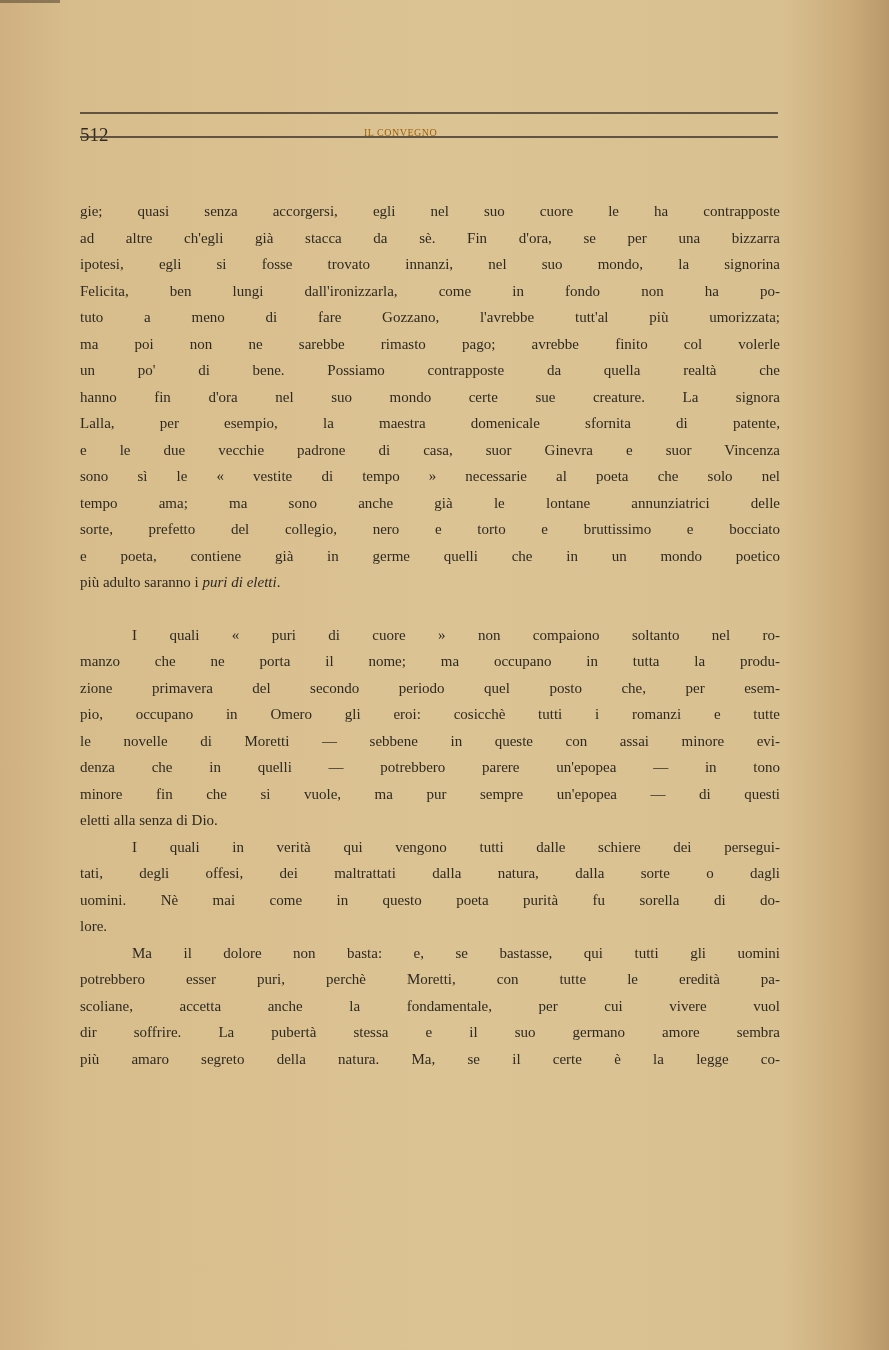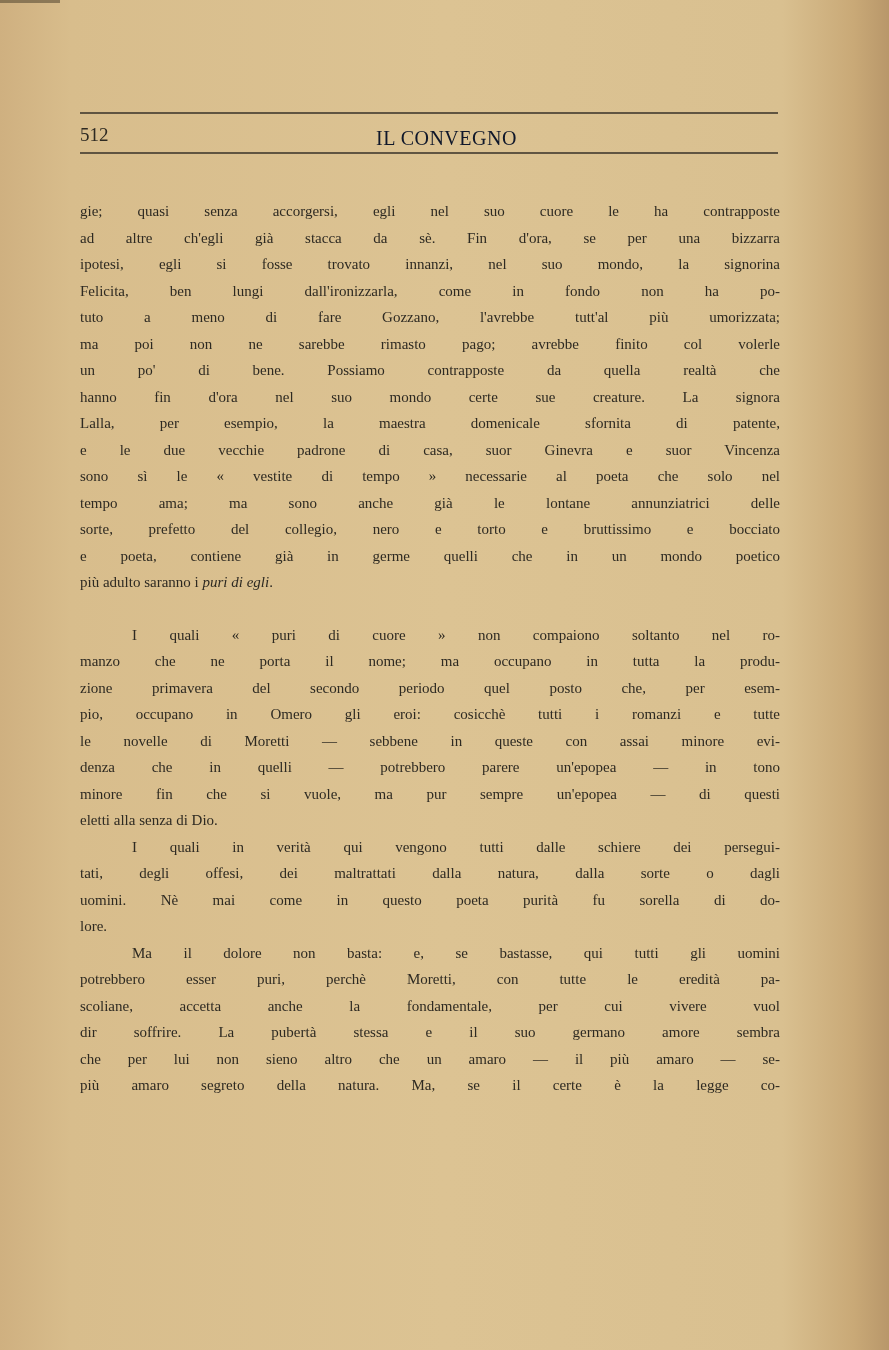--- a/index.html
+++ b/index.html
@@ -14,29 +14,29 @@
   .page-edge-top {
     position: absolute; left: 0; top: 0; width: 60px; height: 3px; background: #5a4c36; opacity: .6;
   }
   .header {
     position: absolute; left: 80px; top: 112px; width: 698px;
   }
   .rule {
     height: 0; border-top: 2px solid #4a4234; opacity: .85;
   }
   .header-row {
-    position: relative; height: 38px;
+    position: relative; height: 22px;
   }
   .page-number {
     position: absolute; left: 0; top: 10px;
     font-size: 19px; color: #2e2a22;
   }
   .running-title {
-    position: absolute; left: 296px; top: 13px;
-    font-size: 20px; letter-spacing: 0.5px; color: #0f172a;
+    position: absolute; left: 284px; top: 13px;
+    font-size: 10px; letter-spacing: 0.5px; color: #a16207;
   }
   .body-text {
     position: absolute; left: 80px; top: 198px; width: 700px;
     font-size: 15px; line-height: 26.5px;
     text-align: justify;
   }
   .line {
     display: block; white-space: nowrap; text-align: justify; text-align-last: justify; height: 26.5px;
   }
   .line.last { text-align-last: left; }
@@ -68,21 +68,21 @@
     <span class="line">tuto a meno di fare Gozzano, l'avrebbe tutt'al più umorizzata;</span>
     <span class="line">ma poi non ne sarebbe rimasto pago; avrebbe finito col volerle</span>
     <span class="line">un po' di bene. Possiamo contrapposte da quella realtà che</span>
     <span class="line">hanno fin d'ora nel suo mondo certe sue creature. La signora</span>
     <span class="line">Lalla, per esempio, la maestra domenicale sfornita di patente,</span>
     <span class="line">e le due vecchie padrone di casa, suor Ginevra e suor Vincenza</span>
     <span class="line">sono sì le « vestite di tempo » necessarie al poeta che solo nel</span>
     <span class="line">tempo ama; ma sono anche già le lontane annunziatrici delle</span>
     <span class="line">sorte, prefetto del collegio, nero e torto e bruttissimo e bocciato</span>
     <span class="line">e poeta, contiene già in germe quelli che in un mondo poetico</span>
-    <span class="line last"><span>più adulto saranno i </span><span class="it">puri di egli</span><span>.</span></span>
+    <span class="line last"><span>più adulto saranno i </span><span class="it">puri di eletti</span><span>.</span></span>
   </div>
 
   <div class="gap"></div>
 
   <div>
     <span class="line indent">I quali « puri di cuore » non compaiono soltanto nel ro-</span>
     <span class="line">manzo che ne porta il nome; ma occupano in tutta la produ-</span>
     <span class="line">zione primavera del secondo periodo quel posto che, per esem-</span>
     <span class="line">pio, occupano in Omero gli eroi: cosicchè tutti i romanzi e tutte</span>
     <span class="line">le novelle di Moretti — sebbene in queste con assai minore evi-</span>
@@ -96,16 +96,15 @@
     <span class="line">tati, degli offesi, dei maltrattati dalla natura, dalla sorte o dagli</span>
     <span class="line">uomini. Nè mai come in questo poeta purità fu sorella di do-</span>
     <span class="line last">lore.</span>
   </div>
 
   <div>
     <span class="line indent">Ma il dolore non basta: e, se bastasse, qui tutti gli uomini</span>
     <span class="line">potrebbero esser puri, perchè Moretti, con tutte le eredità pa-</span>
     <span class="line">scoliane, accetta anche la fondamentale, per cui vivere vuol</span>
     <span class="line">dir soffrire. La pubertà stessa e il suo germano amore sembra</span>
-    <span class="line">che per lui non sieno altro che un amaro — il più amaro — se-</span>
     <span class="line">più amaro segreto della natura. Ma, se il certe è la legge co-</span>
   </div>
 </div>
 
 </body></html>

